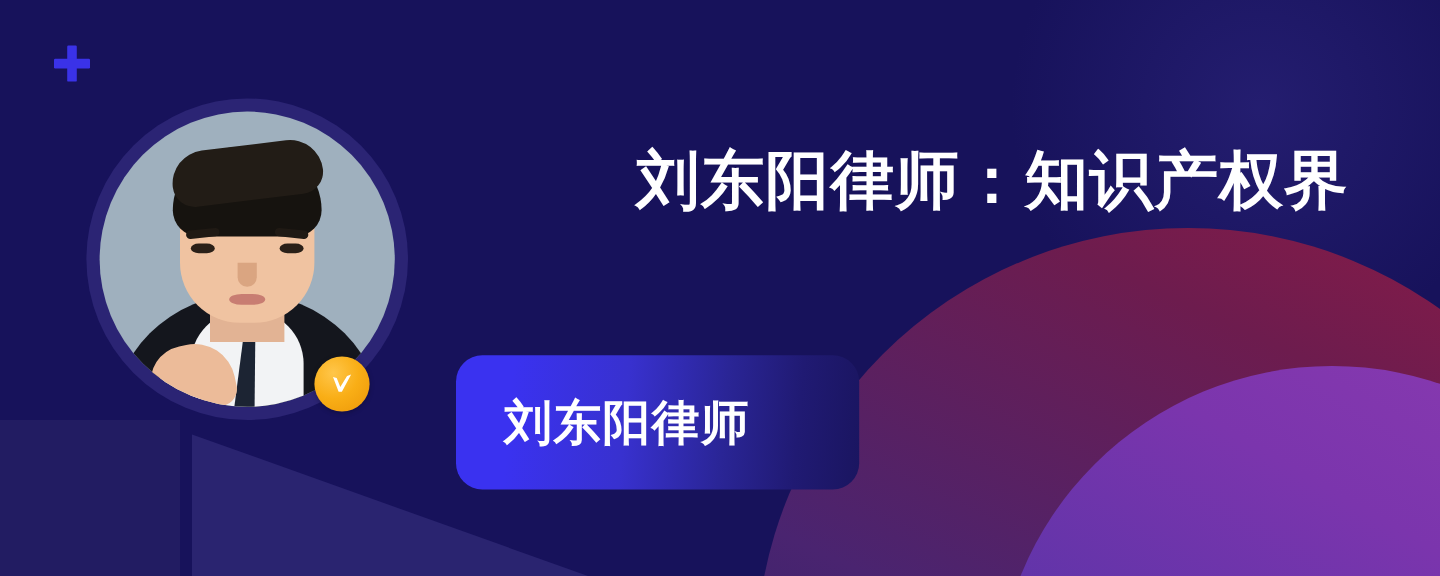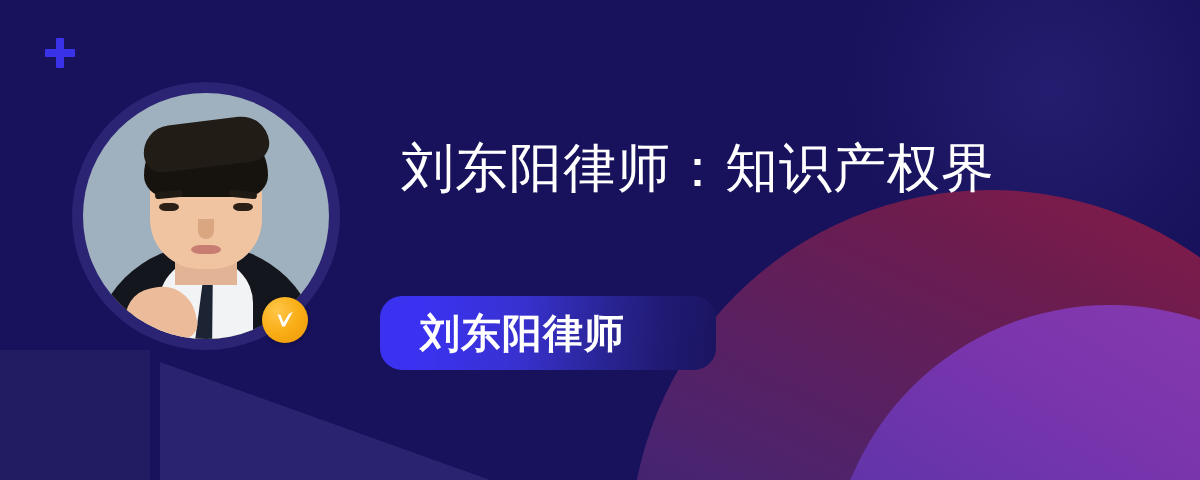--- a/index.html
+++ b/index.html
@@ -266,35 +266,36 @@
   .verified-badge svg { display: block; }
 
   
   .content {
     position: absolute;
     left: 384px;
     top: 112px;
     width: 740px;
   }
   .headline {
-    margin: 17px;
+    margin: 0;
     color: #ffffff;
     font-size: 53px;
-    font-weight: normal;
+    font-weight: bold;
     line-height: 78px;
     letter-spacing: 1px;
     white-space: nowrap;
+    text-align: right;
   }
 
   .name-pill {
     position: absolute;
     left: 380px;
     top: 296px;
     width: 336px;
-    height: 74px;
+    height: 112px;
     border-radius: 22px;
     background: linear-gradient(95deg, #3a32f0 0%, #3a32f0 14%, #3831cf 42%, #2a2596 66%, #201a73 84%, #1a1560 100%);
     display: flex;
     align-items: center;
   }
   .name-pill-label {
     color: #ffffff;
     font-size: 40px;
     font-weight: bold;
     letter-spacing: 1px;

